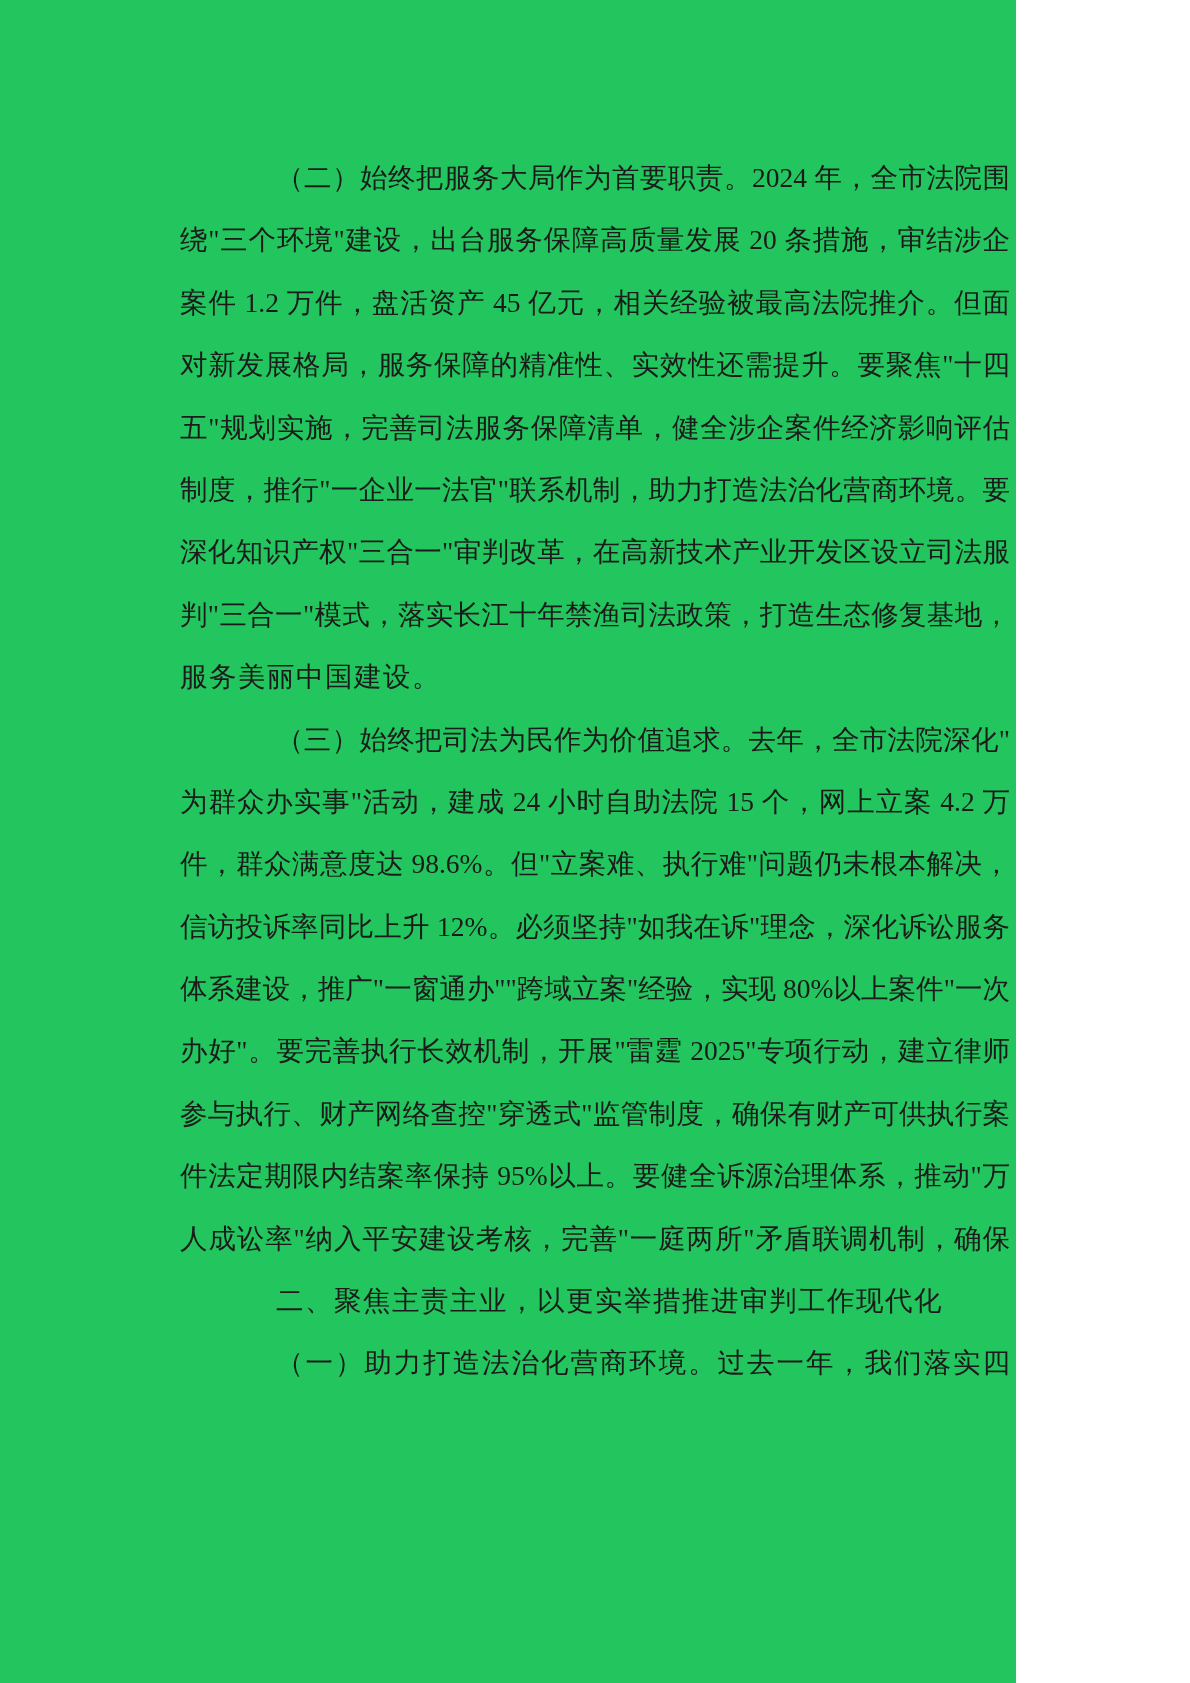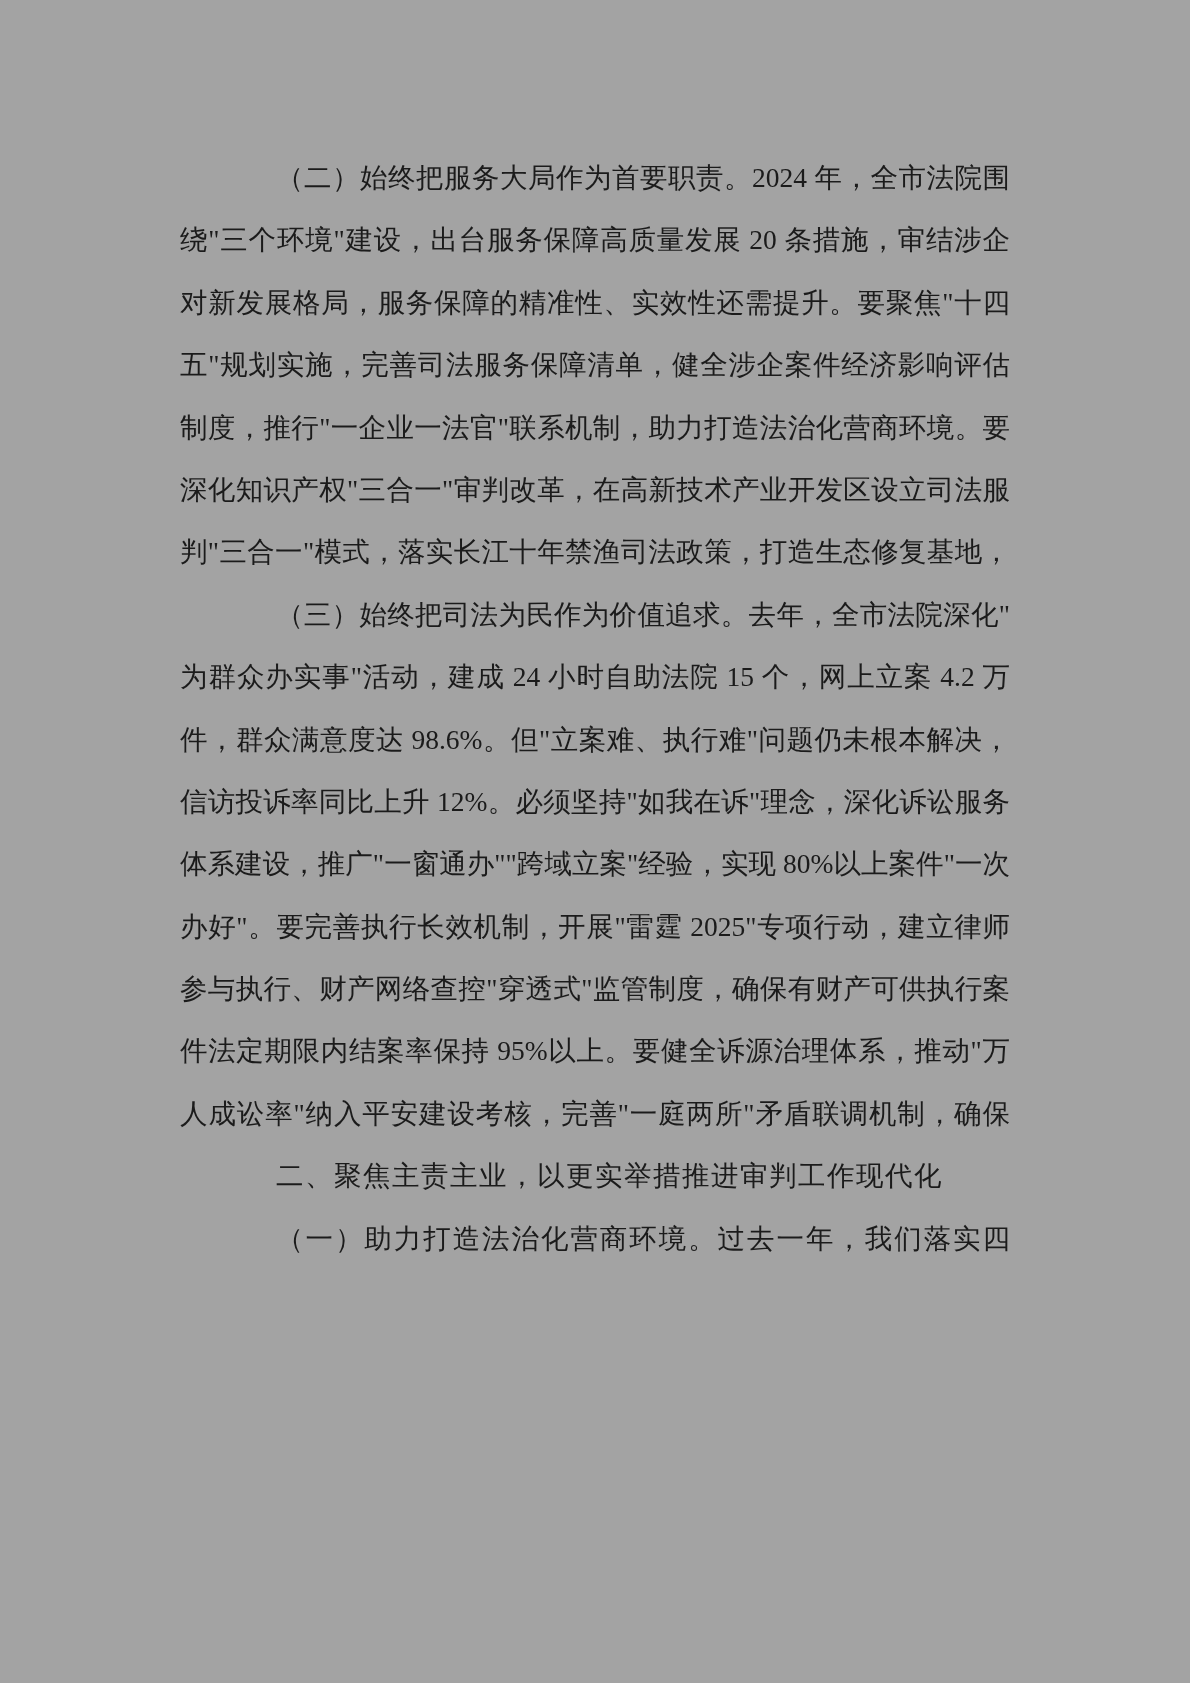--- a/index.html
+++ b/index.html
@@ -2,23 +2,23 @@
 <html><head>
 <meta charset="utf-8">
 <style>
   html, body {
     margin: 0;
     padding: 0;
     background: #ffffff;
   }
   .page {
     position: relative;
-    width: 1190px;
+    width: 1016px;
     height: 1683px;
-    background: #a3a3a3;
+    background: #22c55e;
     overflow: hidden;
   }
   .text-block {
     position: absolute;
     left: 180px;
     top: 147px;
     width: 830px;
     font-family: "Liberation Serif", "DejaVu Serif", serif;
     font-size: 27.5px;
     line-height: 62.4px;
@@ -43,25 +43,27 @@
   }
 </style>
 </head>
 <body>
 
 <div class="page">
   <div class="text-block">
       <div>
         <div class="line indent">（二）始终把服务大局作为首要职责。2024 年，全市法院围</div>
         <div class="line">绕"三个环境"建设，出台服务保障高质量发展 20 条措施，审结涉企</div>
+        <div class="line">案件 1.2 万件，盘活资产 45 亿元，相关经验被最高法院推介。但面</div>
         <div class="line">对新发展格局，服务保障的精准性、实效性还需提升。要聚焦"十四</div>
         <div class="line">五"规划实施，完善司法服务保障清单，健全涉企案件经济影响评估</div>
         <div class="line">制度，推行"一企业一法官"联系机制，助力打造法治化营商环境。要</div>
         <div class="line">深化知识产权"三合一"审判改革，在高新技术产业开发区设立司法服</div>
         <div class="line">判"三合一"模式，落实长江十年禁渔司法政策，打造生态修复基地，</div>
+        <div class="line last">服务美丽中国建设。</div>
       </div>
       <div>
         <div class="line indent">（三）始终把司法为民作为价值追求。去年，全市法院深化"</div>
         <div class="line">为群众办实事"活动，建成 24 小时自助法院 15 个，网上立案 4.2 万</div>
         <div class="line">件，群众满意度达 98.6%。但"立案难、执行难"问题仍未根本解决，</div>
         <div class="line">信访投诉率同比上升 12%。必须坚持"如我在诉"理念，深化诉讼服务</div>
         <div class="line">体系建设，推广"一窗通办""跨域立案"经验，实现 80%以上案件"一次</div>
         <div class="line">办好"。要完善执行长效机制，开展"雷霆 2025"专项行动，建立律师</div>
         <div class="line">参与执行、财产网络查控"穿透式"监管制度，确保有财产可供执行案</div>
         <div class="line">件法定期限内结案率保持 95%以上。要健全诉源治理体系，推动"万</div>

